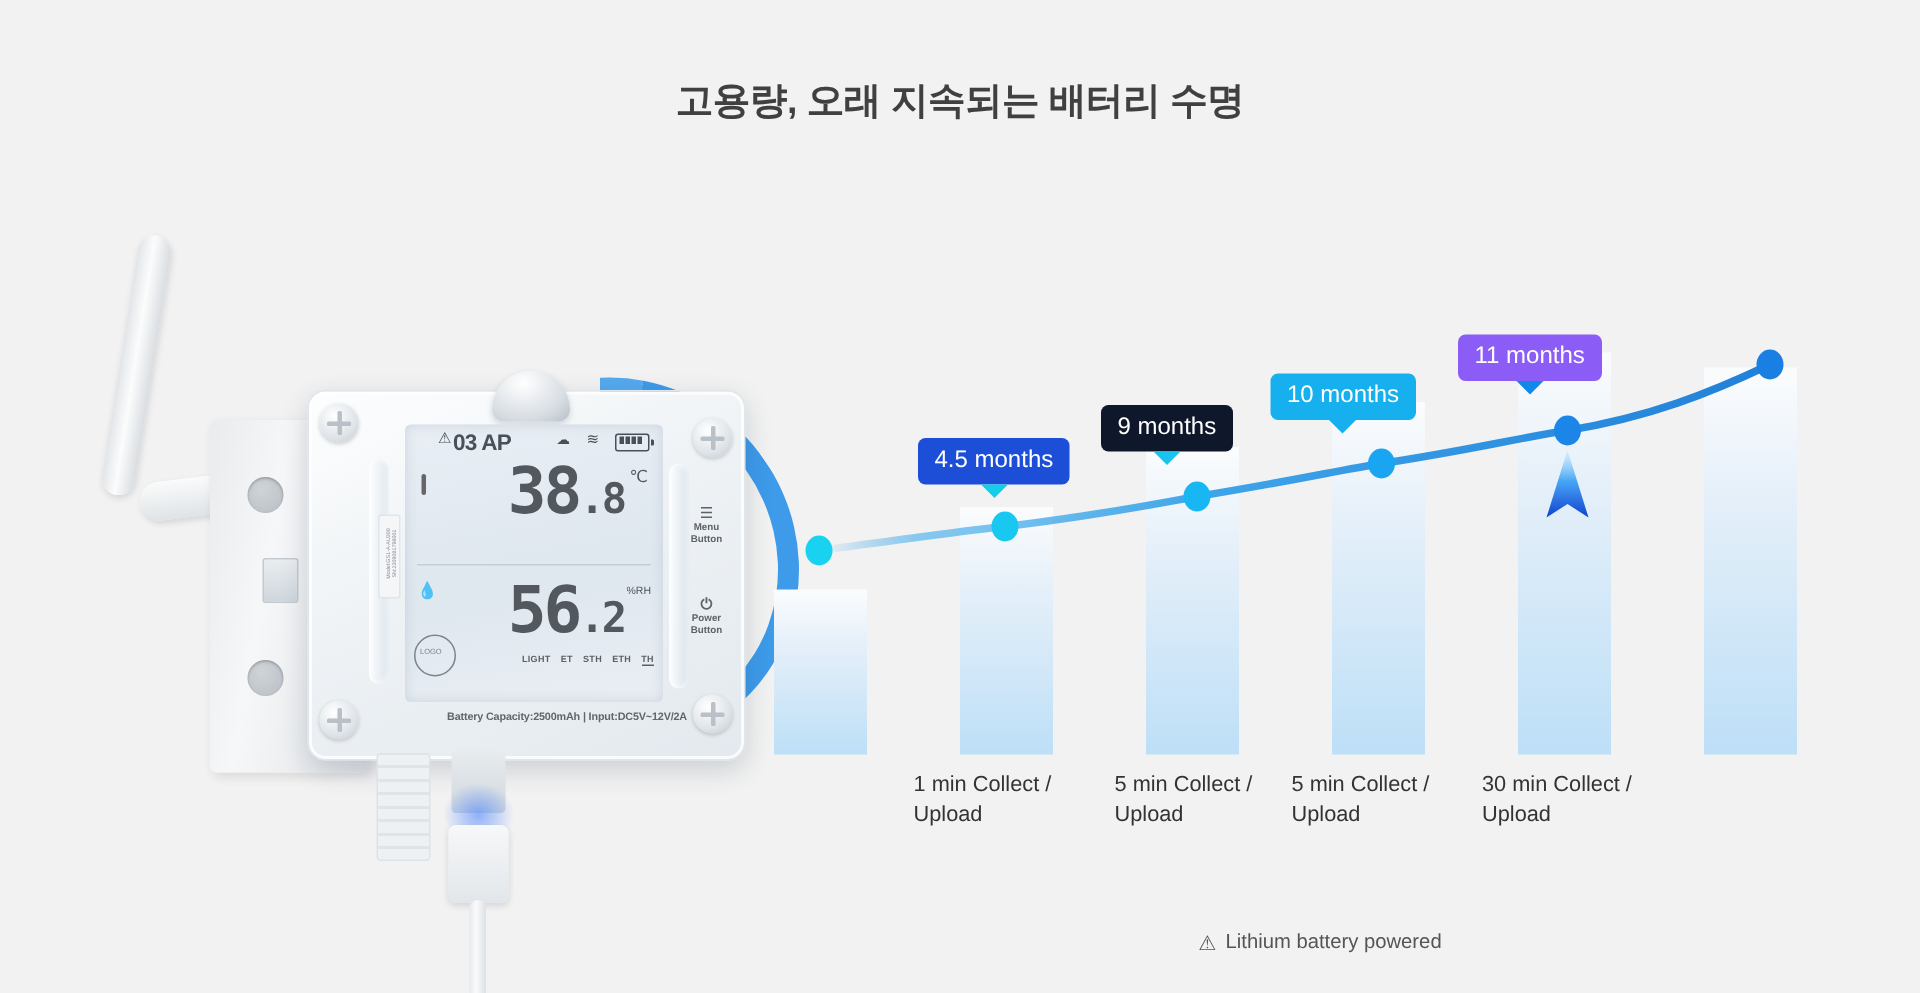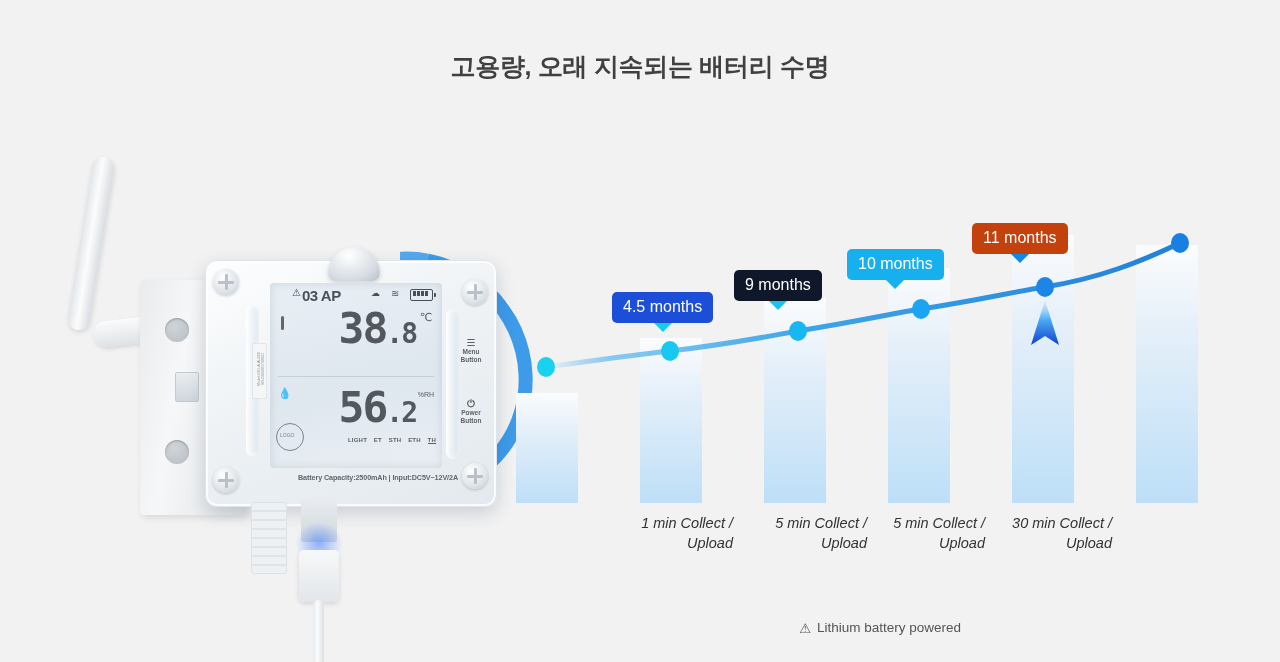--- a/index.html
+++ b/index.html
@@ -226,22 +226,22 @@
   .tip{
     position:absolute;color:#fff;font-size:16px;border-radius:5px;
     padding:7px 11px 8px;white-space:nowrap;line-height:1;
   }
   .tip .tail{
     position:absolute;left:50%;margin-left:-9px;bottom:-9px;
     width:0;height:0;border-left:9px solid transparent;border-right:9px solid transparent;
   }
 
   .xlabel{
-    position:absolute;width:124px;text-align:right;font-size:14.5px;
-    color:#333;line-height:20px;font-style:italic;
+    position:absolute;width:124px;text-align:left;font-size:14.5px;
+    color:#333;line-height:20px;
   }
   .foot-note{
     position:absolute;left:500px;top:572px;width:760px;text-align:center;
     font-size:13.5px;color:#555;margin-top:48px;
   }
   .foot-note .warn{display:inline-block;margin-right:6px;vertical-align:-1px;}
 </style>
 </head>
 <body>
 
@@ -374,21 +374,21 @@
       <span class="tail" style="border-top:9px solid #14cdea;"></span>
     </div>
     <div class="tip" style="left:234px;top:120px;background:#0f172a;">
       <span>9 months</span>
       <span class="tail" style="border-top:9px solid #18c3ec;"></span>
     </div>
     <div class="tip" style="left:347px;top:99px;background:#17b0ef;">
       <span>10 months</span>
       <span class="tail" style="border-top:9px solid #17b0ef;"></span>
     </div>
-    <div class="tip" style="left:472px;top:73px;background:#c2410c;">
+    <div class="tip" style="left:472px;top:73px;background:#8b5cf6;">
       <span>11 months</span>
       <span class="tail" style="border-top:9px solid #1088e8;"></span>
     </div>
 
     <div class="xlabel" style="left:109px;top:363px;">
       <span>1 min Collect /</span><br>
       <span>Upload</span>
     </div>
     <div class="xlabel" style="left:243px;top:363px;">
       <span>5 min Collect /</span><br>

